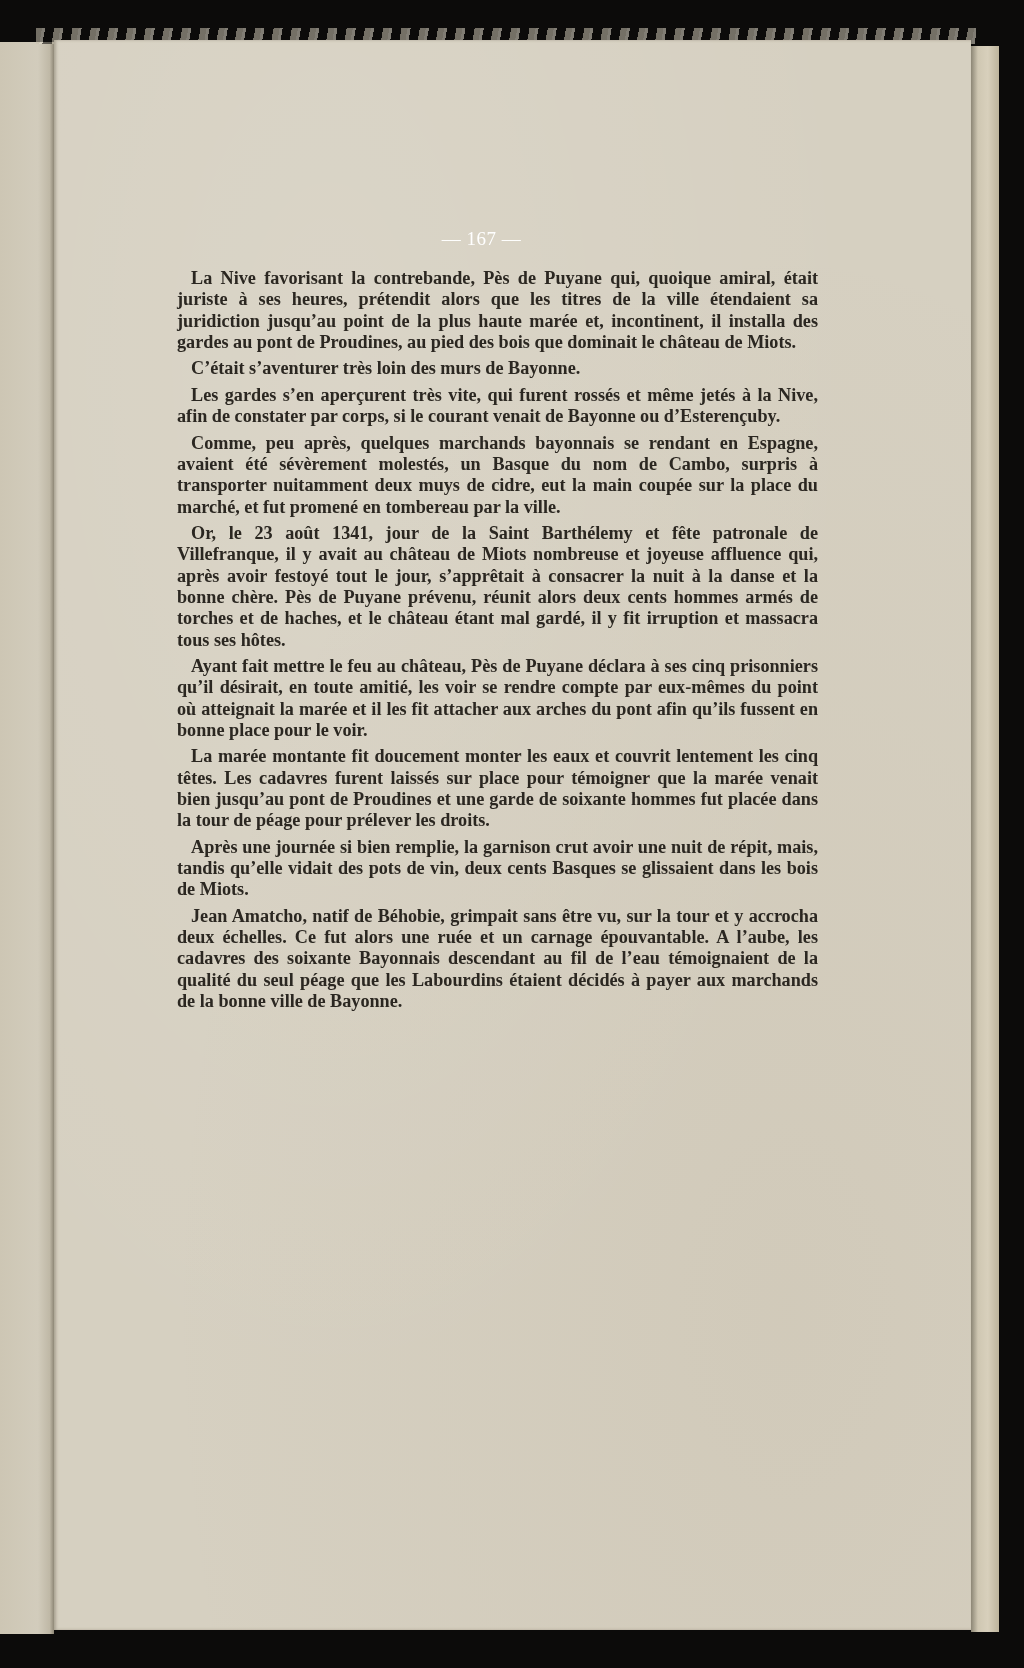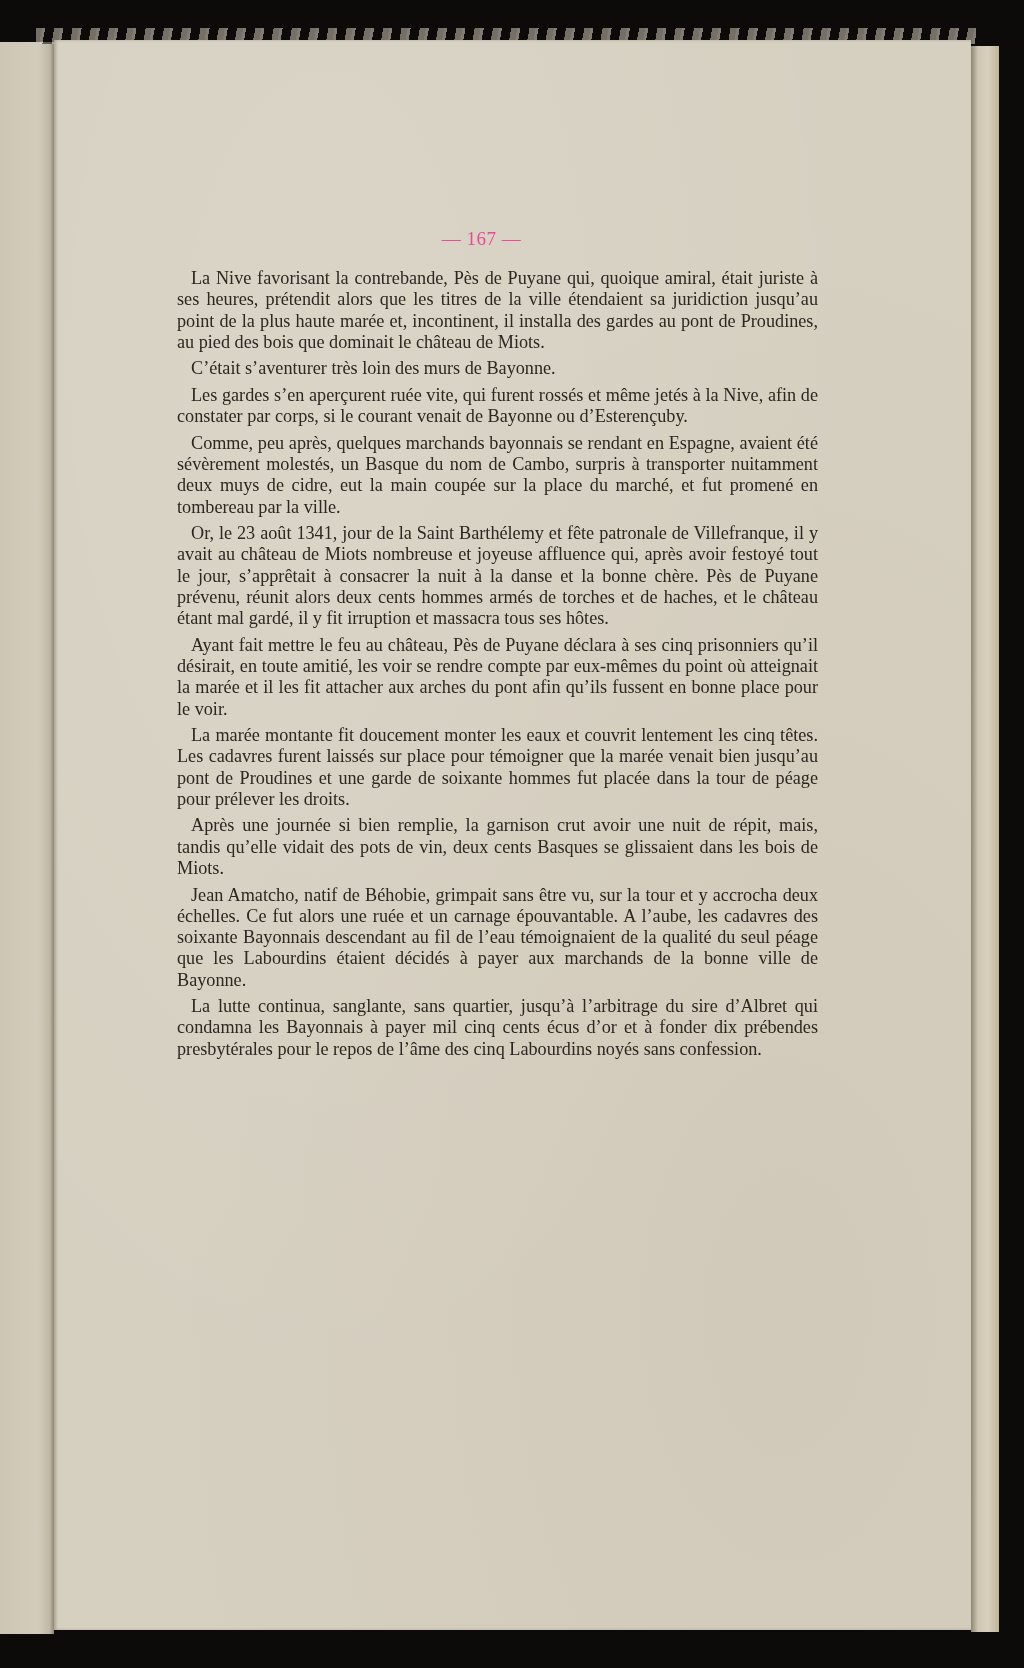--- a/index.html
+++ b/index.html
@@ -24,43 +24,42 @@
     position:absolute; left:36px; top:28px; width:940px; height:16px;
     background:repeating-linear-gradient(100deg,#c9c2b0 0 6px,#e0dacb 6px 9px,#0c0b0a 9px 18px);
     opacity:0.55;
   }
   .right-edge {
     position:absolute; left:971px; top:46px; width:28px; height:1586px;
     background:linear-gradient(90deg,#8c8675 0%,#cfc7b2 25%,#d8d0bc 60%,#bdb49c 100%);
   }
   .page-number {
     position:absolute; left:0; top:228px; width:963px; text-align:center;
-    font-size:19px; color:#ec4899; letter-spacing:0.5px;
+    font-size:19px; color:#ffffff; letter-spacing:0.5px;
   }
   .text-block {
     position:absolute; left:177px; top:268px; width:641px;
     font-size:18.2px; line-height:21.3px; color:#2b2721;
     text-align:justify;
   }
-  .para { margin:0 0 5.2px 0; text-indent:14px; hyphens:manual; }
+  .para { margin:0 0 5.2px 0; text-indent:14px; hyphens:manual;font-weight:bold; }
 </style>
 </head>
 <body>
 
 <div class="left-page"></div>
 <div class="torn-edge"></div>
 <div class="main-page"></div>
 <div class="right-edge"></div>
 
 <div class="page-number">— 167 —</div>
 
 <div class="text-block">
   <p class="para">La Nive favorisant la contrebande, Pès de Puyane qui, quoique amiral, était juriste à ses heures, prétendit alors que les titres de la ville étendaient sa juridiction jusqu’au point de la plus haute marée et, incontinent, il installa des gardes au pont de Proudines, au pied des bois que dominait le château de Miots.</p>
   <p class="para">C’était s’aventurer très loin des murs de Bayonne.</p>
-  <p class="para">Les gardes s’en aperçurent ruée vite, qui furent rossés et même jetés à la Nive, afin de constater par corps, si le courant venait de Bayonne ou d’Esterençuby.</p>
+  <p class="para">Les gardes s’en aperçurent très vite, qui furent rossés et même jetés à la Nive, afin de constater par corps, si le courant venait de Bayonne ou d’Esterençuby.</p>
   <p class="para">Comme, peu après, quelques marchands bayonnais se rendant en Espagne, avaient été sévèrement molestés, un Basque du nom de Cambo, surpris à transporter nuitamment deux muys de cidre, eut la main coupée sur la place du marché, et fut promené en tombe­reau par la ville.</p>
   <p class="para">Or, le 23 août 1341, jour de la Saint Barthélemy et fête patro­nale de Villefranque, il y avait au château de Miots nombreuse et joyeuse affluence qui, après avoir festoyé tout le jour, s’apprêtait à consacrer la nuit à la danse et la bonne chère. Pès de Puyane prévenu, réunit alors deux cents hommes armés de torches et de haches, et le château étant mal gardé, il y fit irruption et massacra tous ses hôtes.</p>
   <p class="para">Ayant fait mettre le feu au château, Pès de Puyane déclara à ses cinq prisonniers qu’il désirait, en toute amitié, les voir se rendre compte par eux-mêmes du point où atteignait la marée et il les fit attacher aux arches du pont afin qu’ils fussent en bonne place pour le voir.</p>
   <p class="para">La marée montante fit doucement monter les eaux et couvrit lentement les cinq têtes. Les cadavres furent laissés sur place pour témoigner que la marée venait bien jusqu’au pont de Proudines et une garde de soixante hommes fut placée dans la tour de péage pour prélever les droits.</p>
   <p class="para">Après une journée si bien remplie, la garnison crut avoir une nuit de répit, mais, tandis qu’elle vidait des pots de vin, deux cents Basques se glissaient dans les bois de Miots.</p>
   <p class="para">Jean Amatcho, natif de Béhobie, grimpait sans être vu, sur la tour et y accrocha deux échelles. Ce fut alors une ruée et un car­nage épouvantable. A l’aube, les cadavres des soixante Bayonnais descendant au fil de l’eau témoignaient de la qualité du seul péage que les Labourdins étaient décidés à payer aux marchands de la bonne ville de Bayonne.</p>
-  <p class="para">La lutte continua, sanglante, sans quartier, jusqu’à l’arbitrage du sire d’Albret qui condamna les Bayonnais à payer mil cinq cents écus d’or et à fonder dix prébendes presbytérales pour le repos de l’âme des cinq Labourdins noyés sans confession.</p>
 </div>
 
 </body></html>

